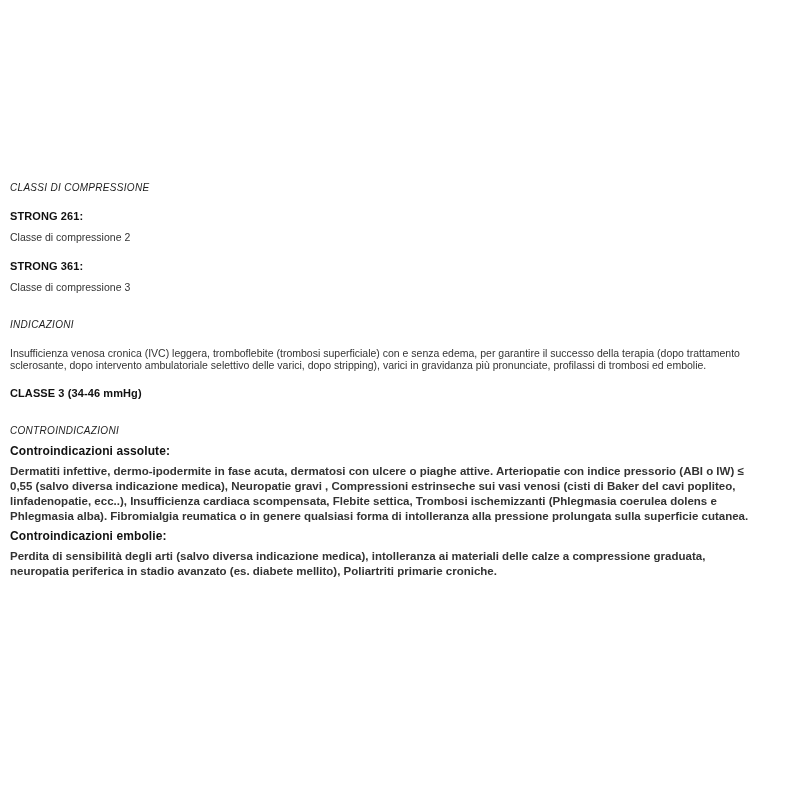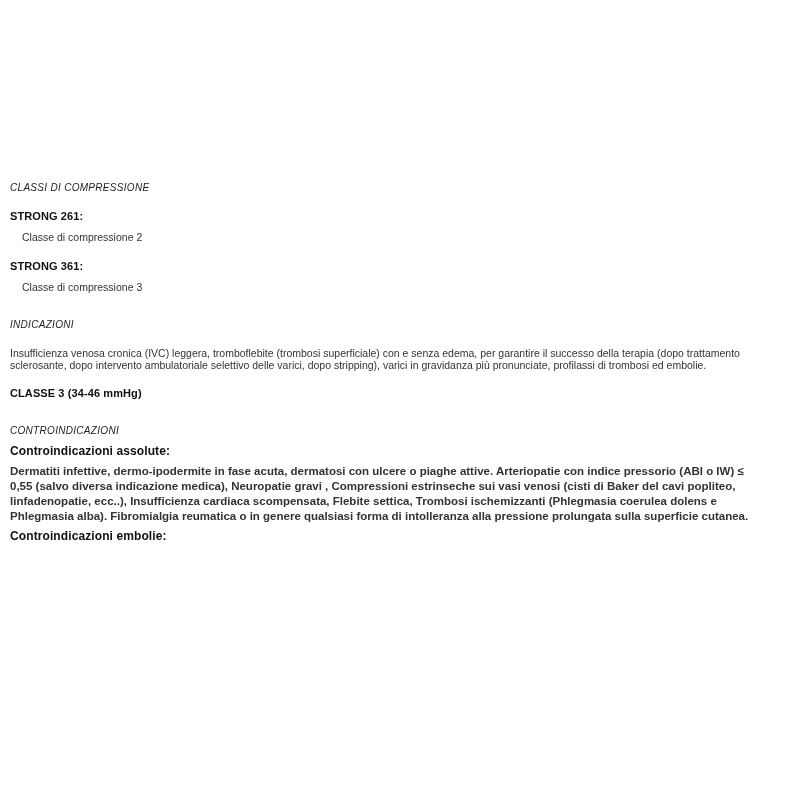--- a/index.html
+++ b/index.html
@@ -41,21 +41,21 @@
     color: #111111;
     margin: 16px 0 7px 0;
     letter-spacing: 0.1px;
   }
   .sec1 .sub { margin-bottom: 8px; }
 
   .body-s {
     font-size: 10.5px;
     line-height: 13px;
     color: #333333;
-    margin: 0 0 8px 12px;
+    margin: 0 0 8px 0;
   }
 
   .para-s {
     font-size: 10.5px;
     line-height: 11.6px;
     color: #333333;
     margin: 17px 0 11px 0;
     max-width: 778px;
   }
   .para-s.narrow { max-width: 752px; }
@@ -103,16 +103,17 @@
       <p class="sub">CLASSE 3 (34-46 mmHg)</p>
     </div>
 
     <div class="sec">
       <p class="h-italic">CONTROINDICAZIONI</p>
 
       <p class="sub-lg">Controindicazioni assolute:</p>
       <p class="para-lg">Dermatiti infettive, dermo-ipodermite in fase acuta, dermatosi con ulcere o piaghe attive. Arteriopatie con indice pressorio (ABI o IW) ≤ 0,55 (salvo diversa indicazione medica), Neuropatie gravi , Compressioni estrinseche sui vasi venosi (cisti di Baker del cavi popliteo, linfadenopatie, ecc..), Insufficienza cardiaca scompensata, Flebite settica, Trombosi ischemizzanti (Phlegmasia coerulea dolens e Phlegmasia alba). Fibromialgia reumatica o in genere qualsiasi forma di intolleranza alla pressione prolungata sulla superficie cutanea.</p>
 
       <p class="sub-lg">Controindicazioni embolie:</p>
+      <p class="para-lg narrow">Perdita di sensibilità degli arti (salvo diversa indicazione medica), intolleranza ai materiali delle calze a compressione graduata, neuropatia periferica in stadio avanzato (es. diabete mellito), Poliartriti primarie croniche.</p>
     </div>
 
   </div>
 </div>
 
 </body></html>

